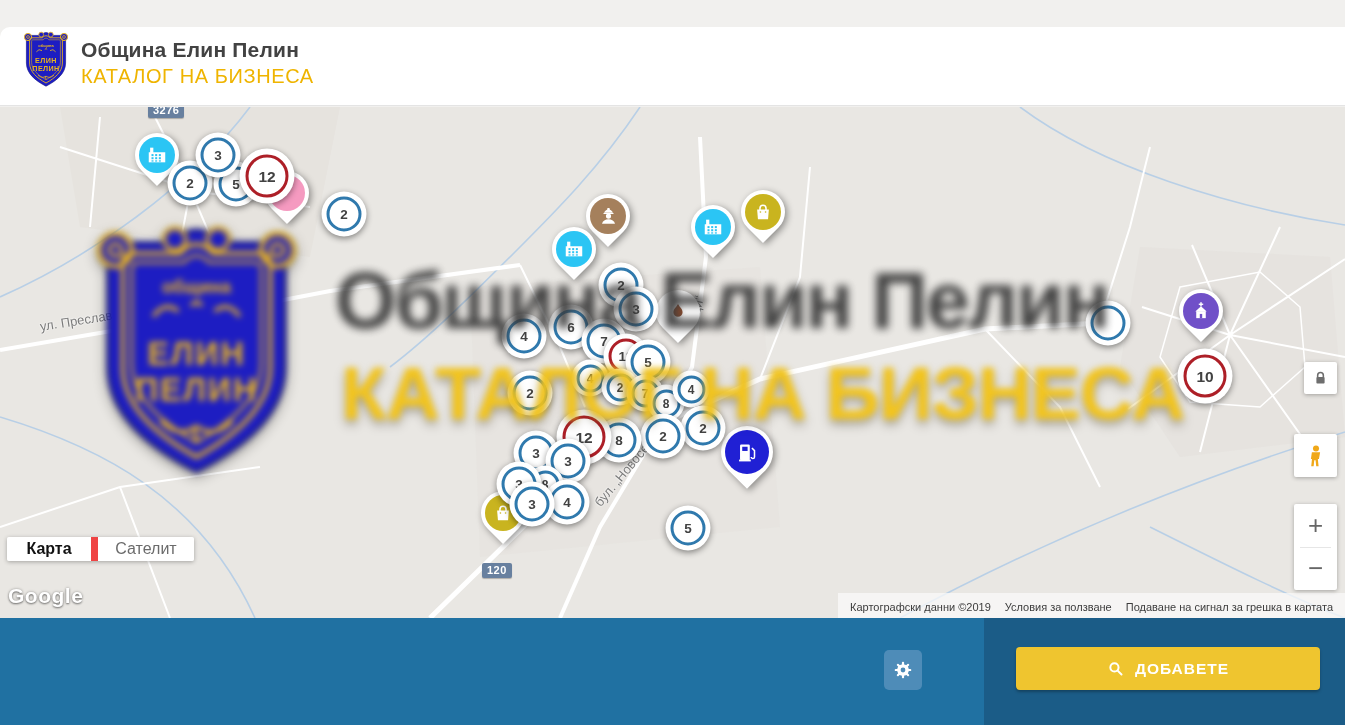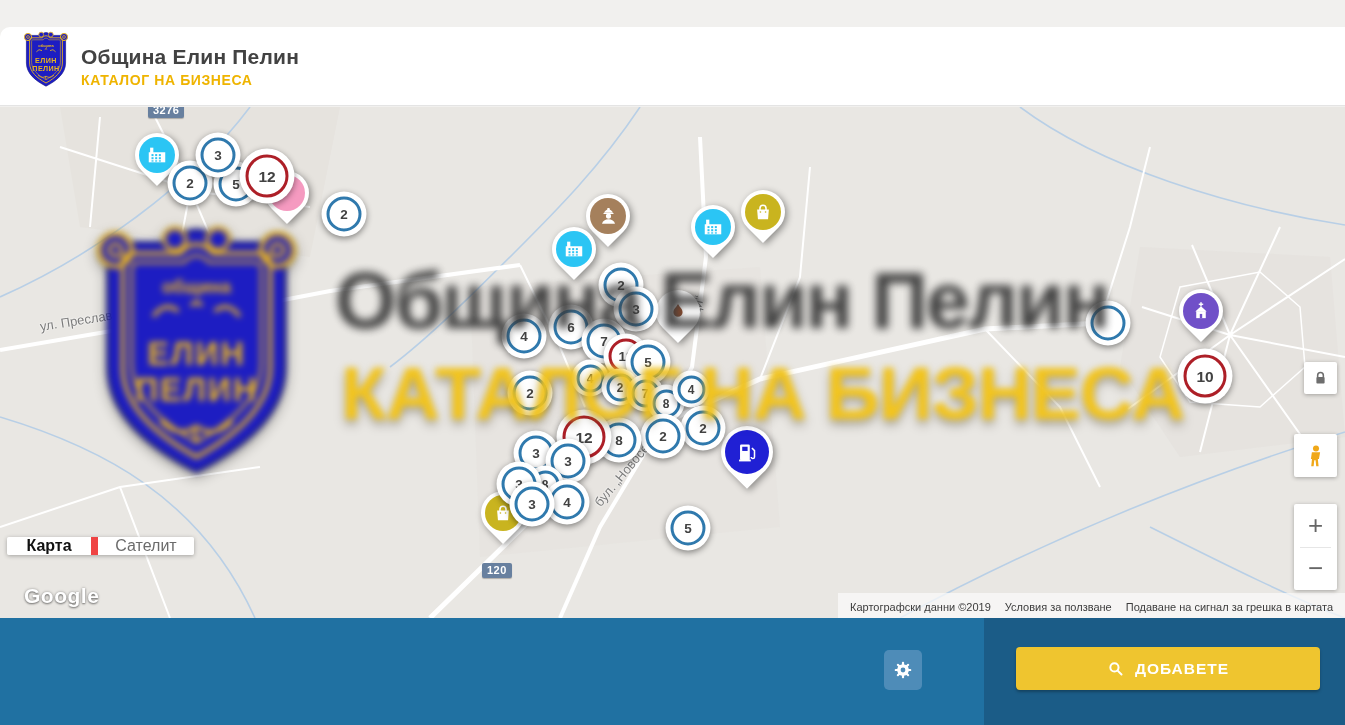--- a/index.html
+++ b/index.html
@@ -5,21 +5,21 @@
   * { margin:0; padding:0; box-sizing:border-box; }
   html,body { width:1345px; height:725px; overflow:hidden; }
   body { font-family:"Liberation Sans", sans-serif; background:#f1f0ee; position:relative; }
 
   
   .top-strip { position:absolute; top:0; left:0; right:0; height:27px; background:#f1f0ee; z-index:5; }
   .header { position:absolute; top:27px; left:0; right:0; height:79px; background:#fff; border-top-left-radius:10px; border-bottom:1px solid #e4e4e4; z-index:6; }
   .logo { position:absolute; left:22px; top:3px; display:flex; align-items:flex-end; gap:11px; cursor:pointer; }
   .logo-shield { display:block; }
   .logo-title { font-size:21px; font-weight:700; color:#424242; letter-spacing:.2px; }
-  .logo-sub { font-size:14px; font-weight:700; color:#efb400; letter-spacing:.6px; margin-top:3px; }
+  .logo-sub { font-size:20px; font-weight:400; color:#efb400; letter-spacing:.6px; margin-top:3px; }
   .nav { position:absolute; right:25px; top:0; height:79px; display:flex; align-items:center; gap:36px; }
   .nav-item { font-size:15.5px; font-weight:700; color:#2b2b33; letter-spacing:-.2px; cursor:pointer; white-space:nowrap; transform:scaleX(.94); transform-origin:right center; }
 
   
   .map { position:absolute; top:107px; left:0; width:1345px; height:511px; background:#e9e7e3; overflow:hidden; cursor:grab; }
   .map svg.base { position:absolute; left:0; top:0; }
 
   .road-label { position:absolute; background:#68809f; color:#fff; font-size:11px; font-weight:700; padding:1px 5px 2px; border-radius:2px; box-shadow:0 1px 1px rgba(0,0,0,.25); z-index:12; letter-spacing:.5px; }
   .street-label { position:absolute; color:#7a7a7a; font-size:13px; z-index:11; white-space:nowrap; transform-origin:left center; text-shadow:0 0 2px #fff,0 0 2px #fff; }
 
@@ -35,24 +35,24 @@
   .cluster .ring { border-radius:50%; display:flex; align-items:center; justify-content:center; font-weight:700; color:#424242; }
 
   
   .wm { position:absolute; z-index:40; pointer-events:none; }
   .wm-shield { filter:blur(3px) drop-shadow(0 4px 6px rgba(0,0,0,.45)); }
   .wm-title { left:335px; top:148px; font-size:79px; font-weight:700; color:#3a3a3a; letter-spacing:-2px; filter:blur(4px); opacity:.96; white-space:nowrap; }
   .wm-sub { left:341px; top:243px; font-size:75px; font-weight:700; color:#f2c41d; letter-spacing:-1px; filter:blur(3px); text-shadow:0 5px 9px rgba(40,30,0,.4); white-space:nowrap; }
 
   
   .gm-maptype { position:absolute; left:7px; top:430px; display:flex; z-index:50; box-shadow:0 1px 4px rgba(0,0,0,.3); border-radius:2px; overflow:hidden; }
-  .gm-map-btn,.gm-sat-btn { height:18px; background:#fff; display:flex; align-items:center; justify-content:center; font-size:16px; cursor:pointer; }
+  .gm-map-btn,.gm-sat-btn { height:24px; background:#fff; display:flex; align-items:center; justify-content:center; font-size:16px; cursor:pointer; }
   .gm-map-btn { width:84px; font-weight:700; color:#111; }
   .gm-sat-btn { width:103px; color:#6b6b6b; border-left:7px solid #ef4444; }
-  .gm-google { position:absolute; left:24px; top:477px; z-index:50; font-size:21px; font-weight:700; color:#fff; letter-spacing:.5px; text-shadow:0 1px 2px rgba(0,0,0,.45),0 0 3px rgba(0,0,0,.3); cursor:pointer; }
+  .gm-google { position:absolute; left:8px; top:477px; z-index:50; font-size:21px; font-weight:700; color:#fff; letter-spacing:.5px; text-shadow:0 1px 2px rgba(0,0,0,.45),0 0 3px rgba(0,0,0,.3); cursor:pointer; }
   .gm-attr { position:absolute; right:0; top:486px; height:27px; background:rgba(250,250,250,.75); display:flex; align-items:center; gap:0; z-index:50; font-size:11px; color:#3c3c3c; padding:0 5px; }
   .gm-attr span { padding:0 7px; white-space:nowrap; }
   .gm-btn { position:absolute; background:#fff; border-radius:2px; box-shadow:0 1px 4px rgba(0,0,0,.3); display:flex; align-items:center; justify-content:center; z-index:50; cursor:pointer; }
   .gm-lock { left:1304px; top:255px; width:33px; height:32px; }
   .gm-pegman { left:1294px; top:327px; width:43px; height:43px; }
   .gm-zoom { position:absolute; left:1294px; top:397px; width:43px; height:86px; background:#fff; border-radius:2px; box-shadow:0 1px 4px rgba(0,0,0,.3); z-index:50; display:flex; flex-direction:column; }
   .gm-zoom-in,.gm-zoom-out { flex:1; display:flex; align-items:center; justify-content:center; font-size:26px; color:#666; cursor:pointer; font-weight:400; }
   .gm-zoom-div { height:1px; background:#e6e6e6; margin:0 6px; }
 
   

